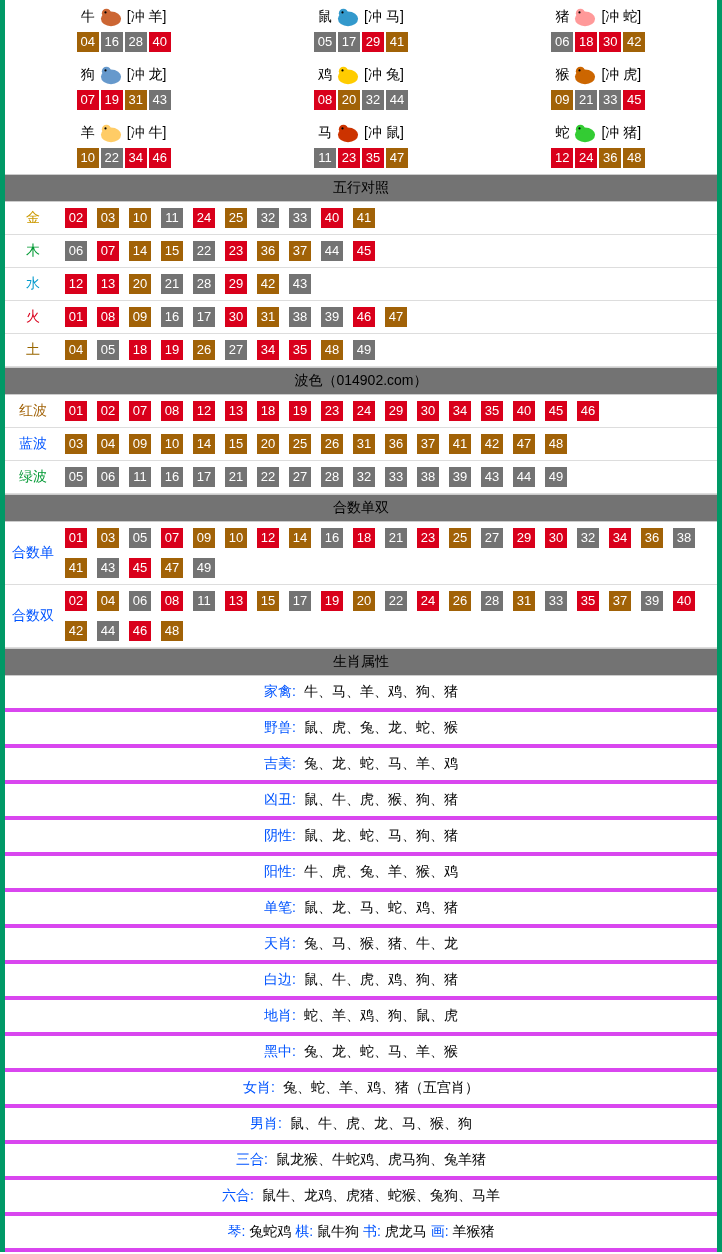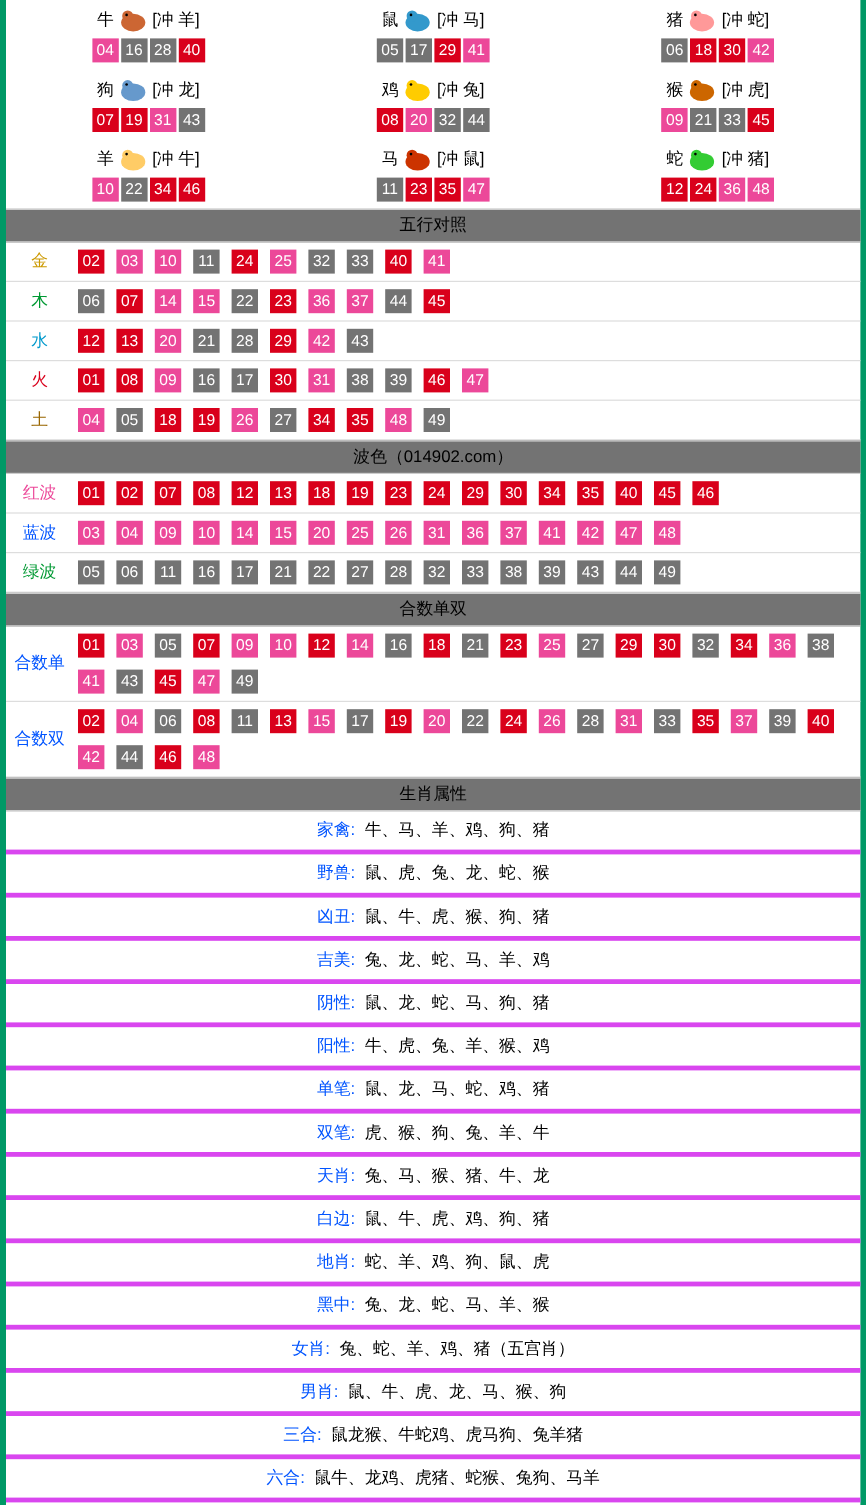--- a/index.html
+++ b/index.html
@@ -5,32 +5,32 @@
 * { box-sizing: border-box; margin: 0; padding: 0; }
 body { font-family: "Microsoft YaHei", Arial, sans-serif; font-size: 14px; background: #fff; }
 .wrapper { border-left: 5px solid #009966; border-right: 5px solid #009966; width: 722px; }
 .zodiac-grid { display: flex; flex-wrap: wrap; }
 .zodiac-cell { width: 33.33%; text-align: center; padding: 6px 0; }
 .zodiac-title { display: inline-flex; align-items: center; justify-content: center; gap: 2px; margin-bottom: 4px; }
 .animal-icon { width: 28px; height: 22px; display: inline-block; }
 .nums { display: flex; justify-content: center; gap: 2px; }
 .num { display: inline-block; width: 22px; height: 20px; line-height: 20px; color: #fff; font-size: 13px; text-align: center; }
 .num.red { background: #d9001b; }
-.num.blue { background: #ec4899; }
+.num.blue { background: #a16207; }
 .num.green { background: #737373; }
 .section-header { text-align: center; background: #737373; border-top: 1px solid #ccc; border-bottom: 1px solid #ccc; padding: 4px 0; font-size: 14px; }
 .row { display: flex; border-bottom: 1px solid #ddd; align-items: center; padding: 4px 0; }
 .row-label { width: 56px; text-align: center; font-size: 14px; flex-shrink: 0; }
 .row-nums { display: flex; flex-wrap: wrap; gap: 10px; padding: 2px 4px; }
 .c-gold { color: #cc9900; }
 .c-wood { color: #009933; }
 .c-water { color: #0099cc; }
 .c-fire { color: #d9001b; }
 .c-earth { color: #996600; }
-.c-red { color: #ec4899; }
+.c-red { color: #a16207; }
 .c-blue { color: #0054ff; }
 .c-green { color: #009933; }
 .attr-row { text-align: center; padding: 7px 0; border-bottom: 4px solid #d946ef; font-size: 14px; }
 .attr-label { color: #0054ff; margin-right: 4px; }
 </style>
 </head>
 <body>
 
 <div class="wrapper">
 
@@ -369,26 +369,25 @@
           <span class="num red">46</span>
           <span class="num blue">48</span>
         </div>
       </div>
     </div>
 
   <div class="section-header">生肖属性</div>
   <div id="attr-rows">
       <div class="attr-row"><span class="attr-label c-blue">家禽:</span><span> 牛、马、羊、鸡、狗、猪</span></div>
       <div class="attr-row"><span class="attr-label c-blue">野兽:</span><span> 鼠、虎、兔、龙、蛇、猴</span></div>
+      <div class="attr-row"><span class="attr-label c-blue">吉美:</span><span> 兔、龙、蛇、马、羊、鸡</span></div>
       <div class="attr-row"><span class="attr-label c-blue">凶丑:</span><span> 鼠、牛、虎、猴、狗、猪</span></div>
-      <div class="attr-row"><span class="attr-label c-blue">吉美:</span><span> 兔、龙、蛇、马、羊、鸡</span></div>
       <div class="attr-row"><span class="attr-label c-blue">阴性:</span><span> 鼠、龙、蛇、马、狗、猪</span></div>
       <div class="attr-row"><span class="attr-label c-blue">阳性:</span><span> 牛、虎、兔、羊、猴、鸡</span></div>
       <div class="attr-row"><span class="attr-label c-blue">单笔:</span><span> 鼠、龙、马、蛇、鸡、猪</span></div>
-      <div class="attr-row"><span class="attr-label c-blue">双笔:</span><span> 虎、猴、狗、兔、羊、牛</span></div>
       <div class="attr-row"><span class="attr-label c-blue">天肖:</span><span> 兔、马、猴、猪、牛、龙</span></div>
       <div class="attr-row"><span class="attr-label c-blue">白边:</span><span> 鼠、牛、虎、鸡、狗、猪</span></div>
       <div class="attr-row"><span class="attr-label c-blue">地肖:</span><span> 蛇、羊、鸡、狗、鼠、虎</span></div>
       <div class="attr-row"><span class="attr-label c-blue">黑中:</span><span> 兔、龙、蛇、马、羊、猴</span></div>
       <div class="attr-row"><span class="attr-label c-blue">女肖:</span><span> 兔、蛇、羊、鸡、猪（五宫肖）</span></div>
       <div class="attr-row"><span class="attr-label c-blue">男肖:</span><span> 鼠、牛、虎、龙、马、猴、狗</span></div>
       <div class="attr-row"><span class="attr-label c-blue">三合:</span><span> 鼠龙猴、牛蛇鸡、虎马狗、兔羊猪</span></div>
       <div class="attr-row"><span class="attr-label c-blue">六合:</span><span> 鼠牛、龙鸡、虎猪、蛇猴、兔狗、马羊</span></div>
     </div>
 

